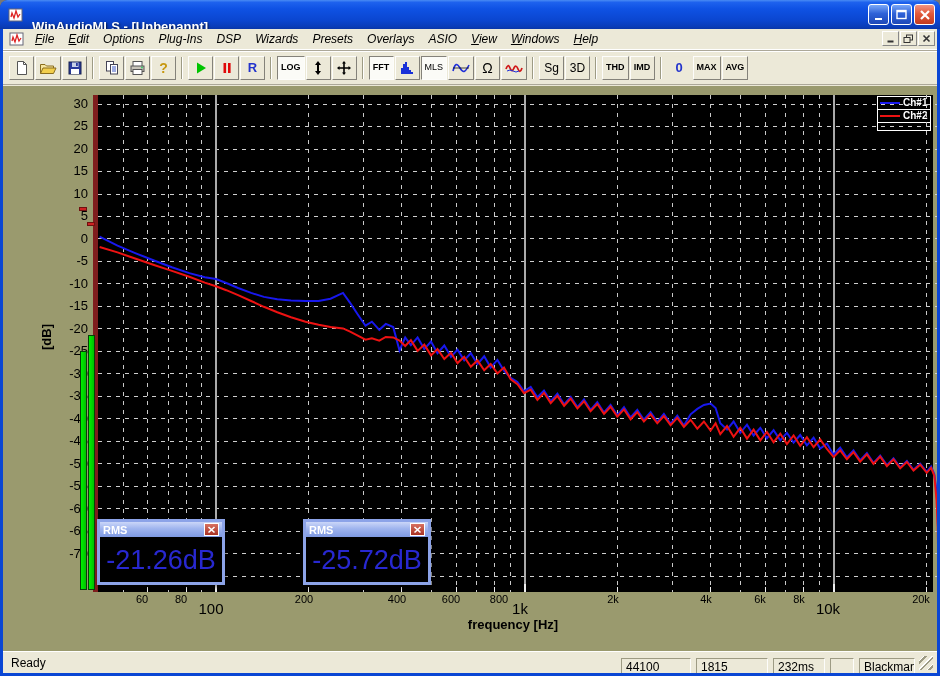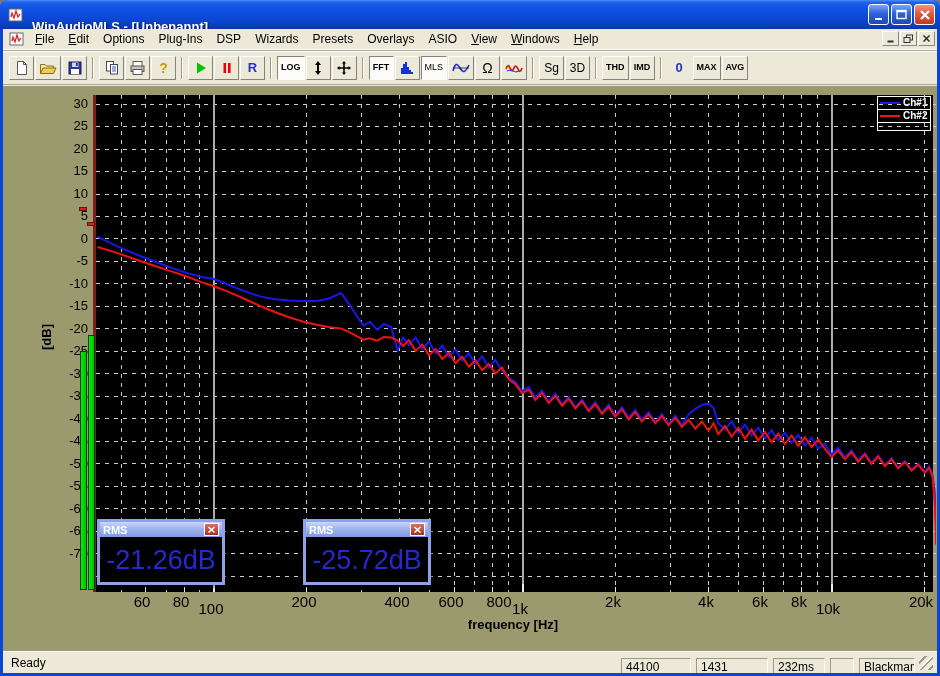--- a/index.html
+++ b/index.html
@@ -28,28 +28,28 @@
     border-top:1px solid #ACA899;box-shadow:inset 0 1px 0 #fff;border-bottom:1px solid #ACA899;}
   .tbtn{height:24px;min-width:25px;background:#ECE9D8;border:1px solid;border-color:#FDFDFB #84827A #84827A #FDFDFB;
     display:flex;align-items:center;justify-content:center;padding:0 3px;font-family:inherit;}
   .tbtn.active{background:#FBFBF7;border-color:#84827A #FDFDFB #FDFDFB #84827A;}
   .tbtn.flat{background:transparent;border-color:transparent;}
   .tb-sep{width:2px;height:22px;border-left:1px solid #9D9B84;border-right:1px solid #fff;margin:0 4px;}
   .tlabel{line-height:1;}
   .ticon{display:flex;align-items:center;}
   
   .client{position:absolute;top:57px;left:0;right:0;bottom:22px;background:#9A9A6E;overflow:hidden;}
-  .plot{position:absolute;left:90px;top:9px;width:840px;height:497px;background:#000;border-left:3px solid #7f1d1d;}
+  .plot{position:absolute;left:90px;top:9px;width:840px;height:497px;background:#000;border-left:5px solid #7f1d1d;}
   .legend{position:absolute;top:1px;right:2px;width:54px;background:#000;border:1px solid #fff;}
   .leg-row{display:flex;align-items:center;gap:3px;height:13px;border-bottom:1px solid #fff;padding:0 2px;}
   .leg-row.empty{height:7px;border-bottom:none;}
   .leg-line{width:20px;height:2px;}
   .leg-label{color:#fff;font-size:10px;font-weight:bold;line-height:1;}
   .ylab{position:absolute;left:37px;width:48px;text-align:right;font-size:13px;color:#000;line-height:16px;}
-  .xlab{position:absolute;text-align:center;font-size:15px;color:#000;}
+  .xlab{position:absolute;text-align:center;font-size:11px;color:#000;}
   .xlab.major{font-size:15px;}
   .axis-title-x{position:absolute;left:425px;top:531px;width:170px;text-align:center;font-size:13px;font-weight:bold;color:#000000;}
   .axis-title-y{position:absolute;left:24px;top:243px;width:40px;height:16px;transform:rotate(-90deg);
     font-size:13px;font-weight:bold;text-align:center;color:#000;}
   .meter{position:absolute;width:7px;background:linear-gradient(90deg,#00F000,#00C000);border:1px solid #064006;}
   .peak{position:absolute;width:8px;height:4px;background:#CC2222;border:1px solid #701010;}
   
   .rms{position:absolute;width:128px;height:66px;border:3px solid #8CA3E8;background:#000;box-shadow:2px 2px 4px rgba(0,0,0,.45);}
   .rms-title{height:15px;background:linear-gradient(180deg,#CBD6F8 0%,#9FB4EE 45%,#7E99E2 100%);
     display:flex;align-items:center;padding:0 3px;color:#fff;font-size:11px;font-weight:bold;}
@@ -99,21 +99,21 @@
     </span>
   </div>
 
   <div class="bodyarea">
 
     <div class="menubar">
       <svg class="appicon16" viewBox="0 0 16 16">
         <rect x="1" y="2" width="13" height="12" fill="#fff" stroke="#667"></rect>
         <path d="M3 10 L4 6 L6 11 L8 4 L10 10 L12 7" stroke="#D22" fill="none" stroke-width="1.3"></path>
       </svg>
-      <span style="display:flex;align-items:center;">
+      <span style="display:flex;align-items:center;font-style:italic;">
           <span class="menu-item"><u>F</u>ile</span>
           <span class="menu-item"><u>E</u>dit</span>
           <span class="menu-item">Options</span>
           <span class="menu-item">Plug-Ins</span>
           <span class="menu-item">DSP</span>
           <span class="menu-item">Wizards</span>
           <span class="menu-item">Presets</span>
           <span class="menu-item">Overlays</span>
           <span class="menu-item">ASIO</span>
           <span class="menu-item"><u>V</u>iew</span>
@@ -436,21 +436,21 @@
         <div class="meter" style="left: 77px; top: 265px; height: 239px;"></div>
         <div class="peak" style="left: 76px; top: 121px;"></div>
         <div class="meter" style="left: 85px; top: 249px; height: 255px;"></div>
         <div class="peak" style="left: 84px; top: 136px;"></div>
       </div>
 
     <div class="statusbar">
       <span class="sb-ready">Ready</span>
       <span style="display:flex;align-items:center;">
           <div class="sb-field" style="width: 70px;">44100</div>
-          <div class="sb-field" style="width: 72px;">1431</div>
+          <div class="sb-field" style="width: 72px;">1815</div>
           <div class="sb-field" style="width: 52px;">232ms</div>
           <div class="sb-field" style="width: 24px;"></div>
           <div class="sb-field" style="width: 56px;">Blackman</div>
         </span>
       <span class="grip"></span>
     </div>
 
   </div>
 </div>
 

